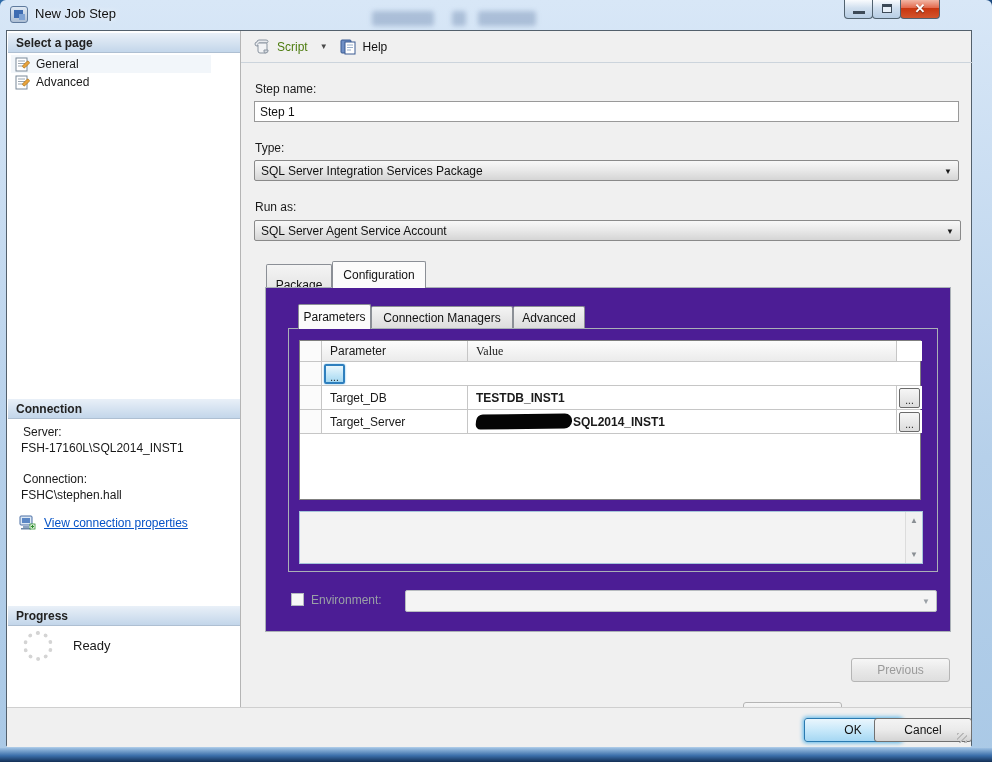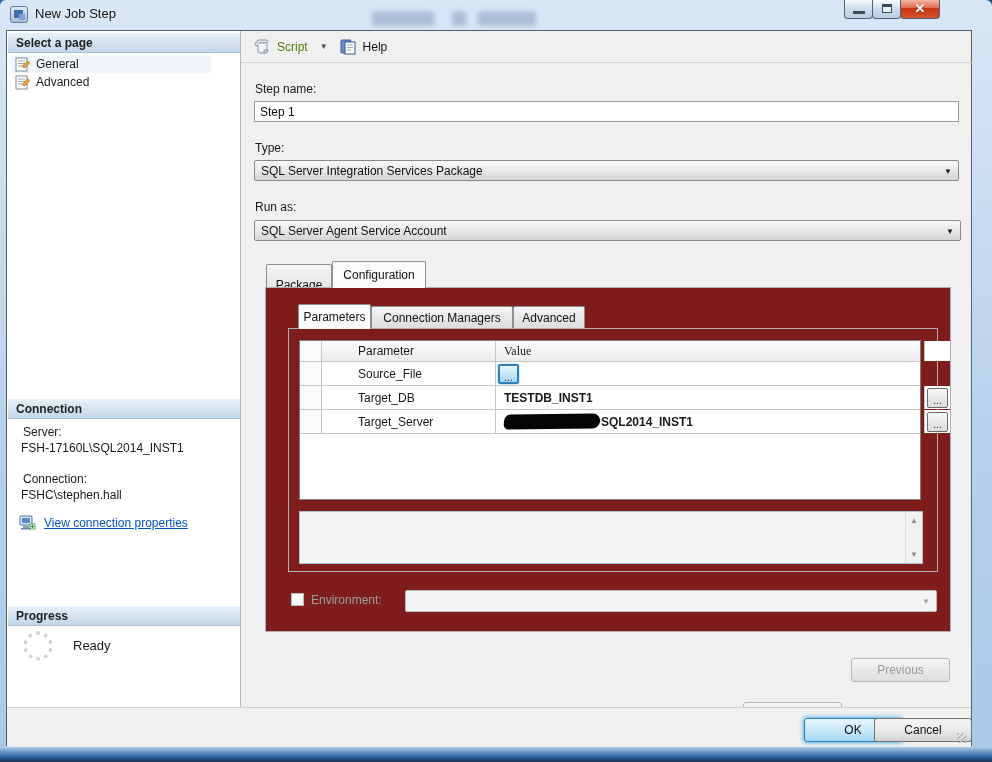--- a/index.html
+++ b/index.html
@@ -64,28 +64,28 @@
   .combo { position:absolute; height:21px; background:linear-gradient(#f8f8f8,#e9e9e9 48%,#d5d5d5); border:1px solid #8a8a8a; border-radius:2px;
            display:flex; align-items:center; padding-left:6px; color:#111; }
   .combo .arrow { position:absolute; right:6px; top:6px; font-size:8px; color:#1a1a1a; }
   .combo.disabled { background:#f4f4f4; border-color:#b8bcc0; }
   .combo.disabled .arrow { color:#9aa0a6; }
 
   
   .tab { position:absolute; border:1px solid #8b8f96; border-bottom:none; display:flex; align-items:center; justify-content:center;
          background:linear-gradient(#f4f4f4,#dcdcdc); border-radius:2px 2px 0 0; color:#111; }
   .tab.active { background:#fbfbfb; z-index:3; }
-  .panel { position:absolute; border:1px solid #aab0b6; background:#7f1d1d; }
+  .panel { position:absolute; border:1px solid #aab0b6; background:#4c1d95; }
 
   
   .grid { position:absolute; left:10px; top:11px; width:622px; height:160px; background:#fff; border:1px solid #7f7f7f; }
   .grow { display:flex; border-bottom:1px solid #c6c6c6; }
   .gcell { border-right:1px solid #c6c6c6; display:flex; align-items:center; padding-left:8px; overflow:hidden; white-space:nowrap; }
   .gsel { width:22px; flex:0 0 22px; background:#fbfbfb; padding:0; }
-  .gparam { width:146px; flex:0 0 146px;margin-left:28px; }
+  .gparam { width:146px; flex:0 0 146px; }
   .gvalue { width:429px; flex:0 0 429px; font-weight:bold; }
   .gbtn { width:25px; flex:0 0 25px; border-right:none; padding:0; justify-content:center; background:#fff; }
   .ghead { height:21px; background:linear-gradient(#fdfdfd,#ebebeb); }
   .ghead .gcell { font-weight:normal; }
   .gdata { height:24px; }
   .ellipsis-btn { width:21px; height:20px; border:1px solid #6a6a6a; border-radius:2px; background:linear-gradient(#f6f6f6,#dcdcdc);
                   font-size:10px; line-height:8px; color:#222; text-align:center; padding-top:8px; }
   .ellipsis-btn.focused { border:2px solid #2e7fbe; background:linear-gradient(#eaf7fd,#a4d8f2); box-shadow:0 0 2px #66b5e8; }
   .redact { display:inline-block; width:96px; height:15px; background:#050505; border-radius:7px 9px 8px 6px; transform:skewX(-6deg) rotate(-.6deg); margin-right:1px; vertical-align:middle; }
 
@@ -245,21 +245,20 @@
             <div class="grid">
               <div class="grow ghead">
                 <div class="gcell gsel"></div>
                 <div class="gcell gparam">Parameter</div>
                 <div class="gcell gvalue" style="font-weight:normal;font-family:Liberation Serif, serif;">Value</div>
                 <div class="gcell gbtn"></div>
               </div>
 
               <div class="grow gdata">
                 <div class="gcell gsel"></div>
-                <div class="gcell gparam">Source_File</div>
                 <div class="gcell gbtn">
                     <div class="ellipsis-btn focused">...</div>
                   </div>
               </div>
 
               <div class="grow gdata">
                 <div class="gcell gsel"></div>
                 <div class="gcell gparam">Target_DB</div>
                 <div class="gcell gvalue">TESTDB_INST1</div>
                 <div class="gcell gbtn">

